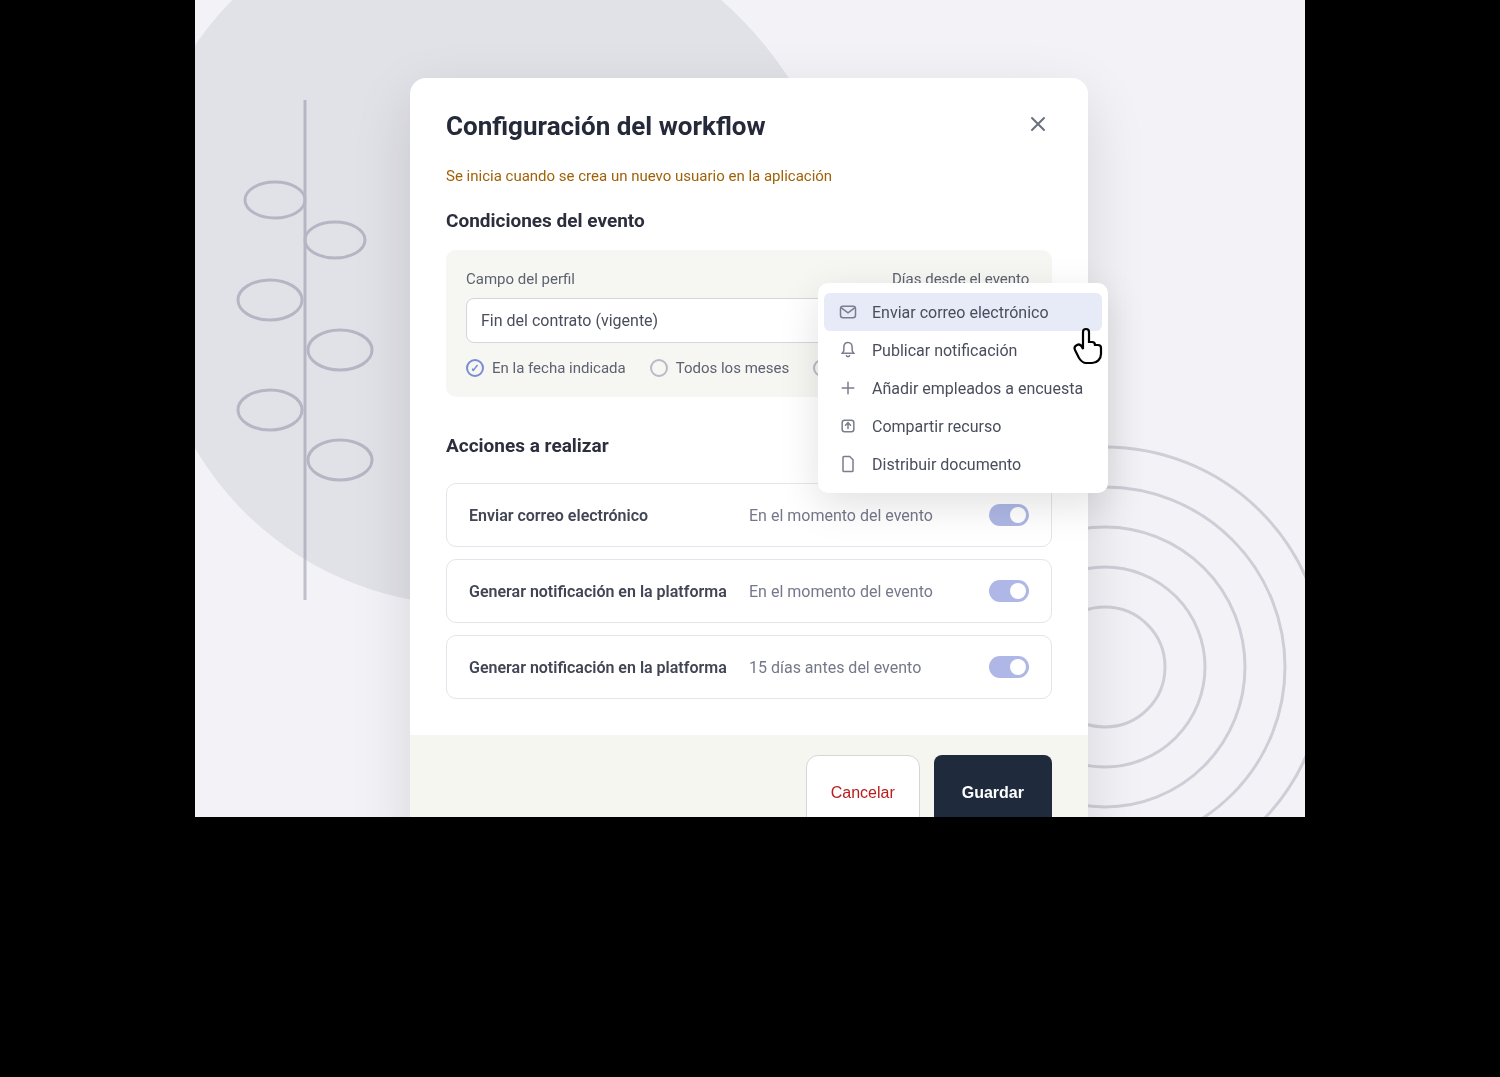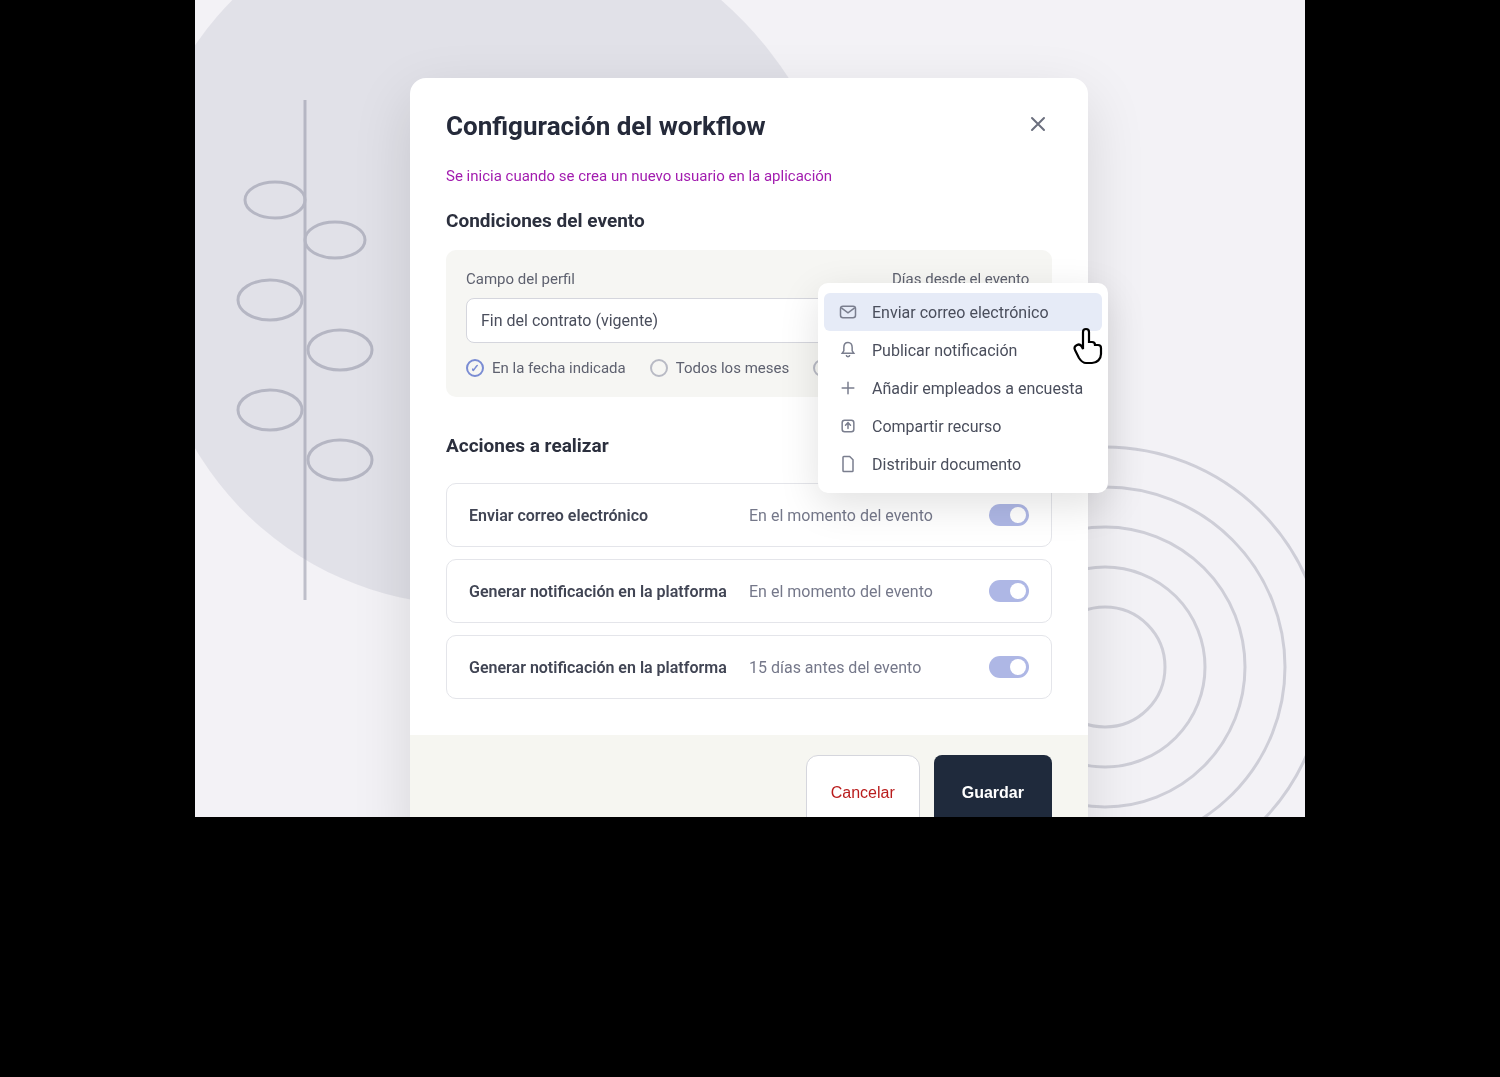--- a/index.html
+++ b/index.html
@@ -93,21 +93,21 @@
       width: 100%;
     }
     .select {
       display: flex;
       justify-content: space-between;
       align-items: center;
       cursor: pointer;
     }
     .help-text {
       font-size: 15px;
-      color: #a21caf;
+      color: #a16207;
       margin-bottom: 24px;
     }
     .section-title {
       font-size: 19px;
       font-weight: 700;
       color: #2b2f3d;
       margin-bottom: 18px;
     }
     .conditions-box {
       background: #f6f6f3;

